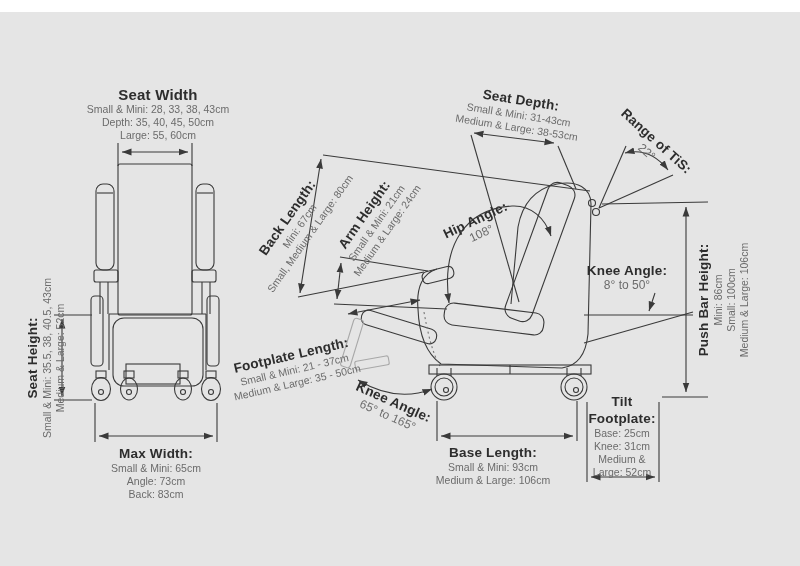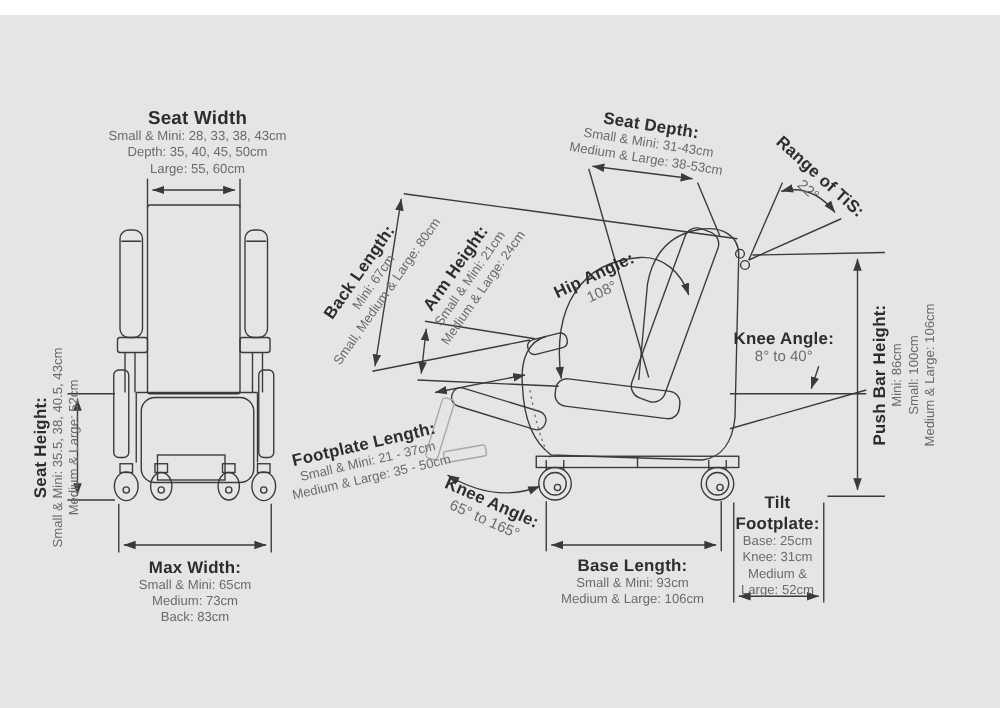--- a/index.html
+++ b/index.html
@@ -183,21 +183,21 @@
 
 <div class="lbl" style="left:45px;top:346px;transform:translate(-50%,-50%) rotate(-90deg)">
   <span class="t">Seat Height:</span>
   <span class="s">Small &amp; Mini: 35.5, 38, 40.5, 43cm</span>
   <span class="s">Medium &amp; Large: 52cm</span>
 </div>
 
 <div class="lbl" style="left:156px;top:461px">
   <span class="t">Max Width:</span>
   <span class="s">Small &amp; Mini: 65cm</span>
-  <span class="s">Medium: 73cm</span>
+  <span class="s">Angle: 73cm</span>
   <span class="s">Back: 83cm</span>
 </div>
 
 <div class="lbl" style="left:298px;top:213px;transform:translate(-50%,-50%) rotate(-55deg)">
   <span class="t">Back Length:</span>
   <span class="s">Mini: 67cm</span>
   <span class="s">Small, Medium &amp; Large: 80cm</span>
 </div>
 
 <div class="lbl" style="left:375px;top:210px;transform:translate(-50%,-50%) rotate(-55deg)">
@@ -217,42 +217,42 @@
   <span class="s" style="font-size:12px">108°</span>
 </div>
 
 <div class="lbl" style="left:652px;top:134px;transform:translate(-50%,-50%) rotate(42deg)">
   <span class="t">Range of TiS:</span>
   <span class="s" style="font-size:12px">22°</span>
 </div>
 
 <div class="lbl" style="left:627px;top:265px">
   <span class="t">Knee Angle:</span>
-  <span class="s" style="font-size:12px">8° to 40°</span>
+  <span class="s" style="font-size:12px">8° to 50°</span>
 </div>
 
 <div class="lbl" style="left:723px;top:288px;transform:translate(-50%,-50%) rotate(-90deg)">
   <span class="t">Push Bar Height:</span>
   <span class="s">Mini: 86cm</span>
   <span class="s">Small: 100cm</span>
   <span class="s">Medium &amp; Large: 106cm</span>
 </div>
 
 <div class="lbl" style="left:294px;top:356px;transform:translate(-50%,-50%) rotate(-13deg)">
   <span class="t">Footplate Length:</span>
   <span class="s">Small &amp; Mini: 21 - 37cm</span>
   <span class="s">Medium &amp; Large: 35 - 50cm</span>
 </div>
 
 <div class="lbl" style="left:391px;top:396px;transform:translate(-50%,-50%) rotate(24deg)">
   <span class="t">Knee Angle:</span>
   <span class="s" style="font-size:12px">65° to 165°</span>
 </div>
 
-<div class="lbl" style="left:506px;top:453px">
+<div class="lbl" style="left:493px;top:453px">
   <span class="t">Base Length:</span>
   <span class="s">Small &amp; Mini: 93cm</span>
   <span class="s">Medium &amp; Large: 106cm</span>
 </div>
 
 <div class="lbl" style="left:622px;top:424px">
   <span class="t">Tilt</span>
   <span class="t">Footplate:</span>
   <span class="s">Base: 25cm</span>
   <span class="s">Knee: 31cm</span>

